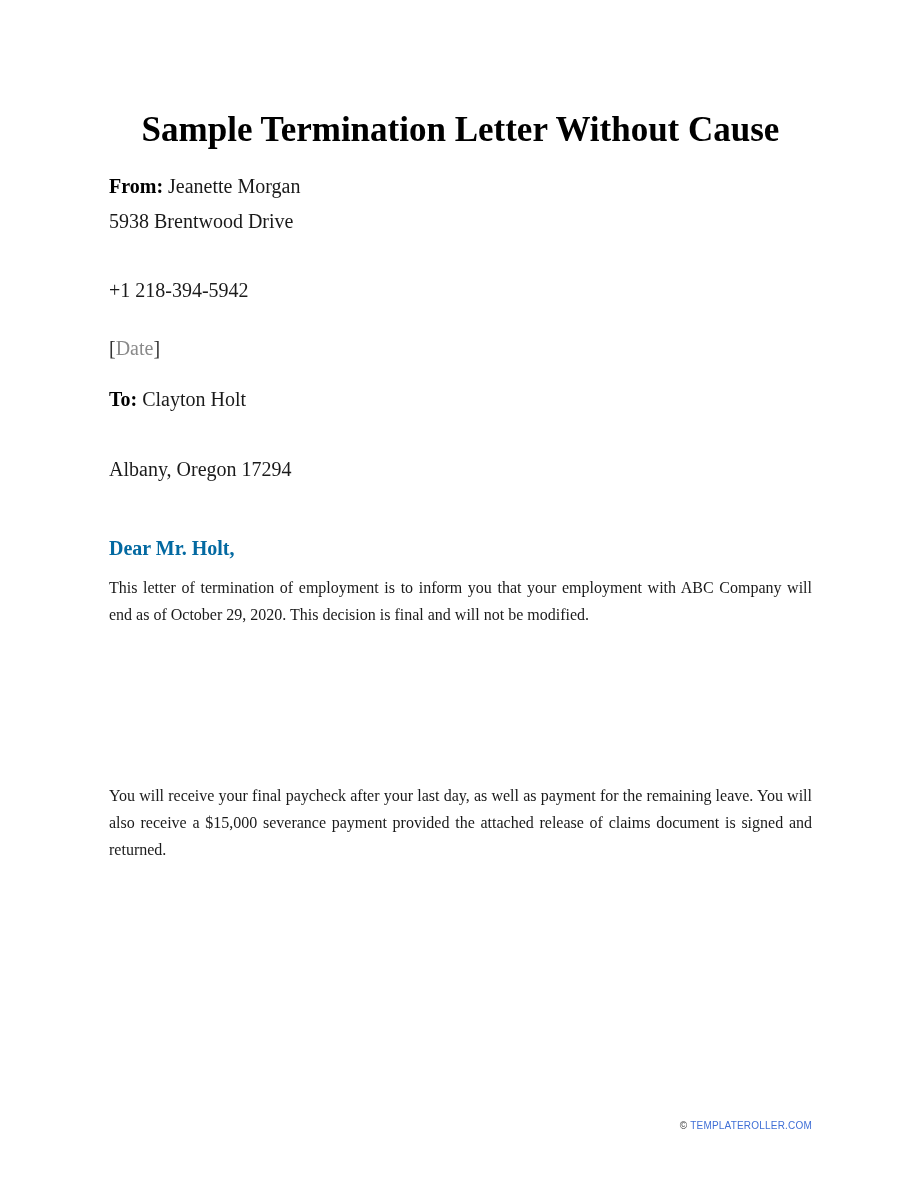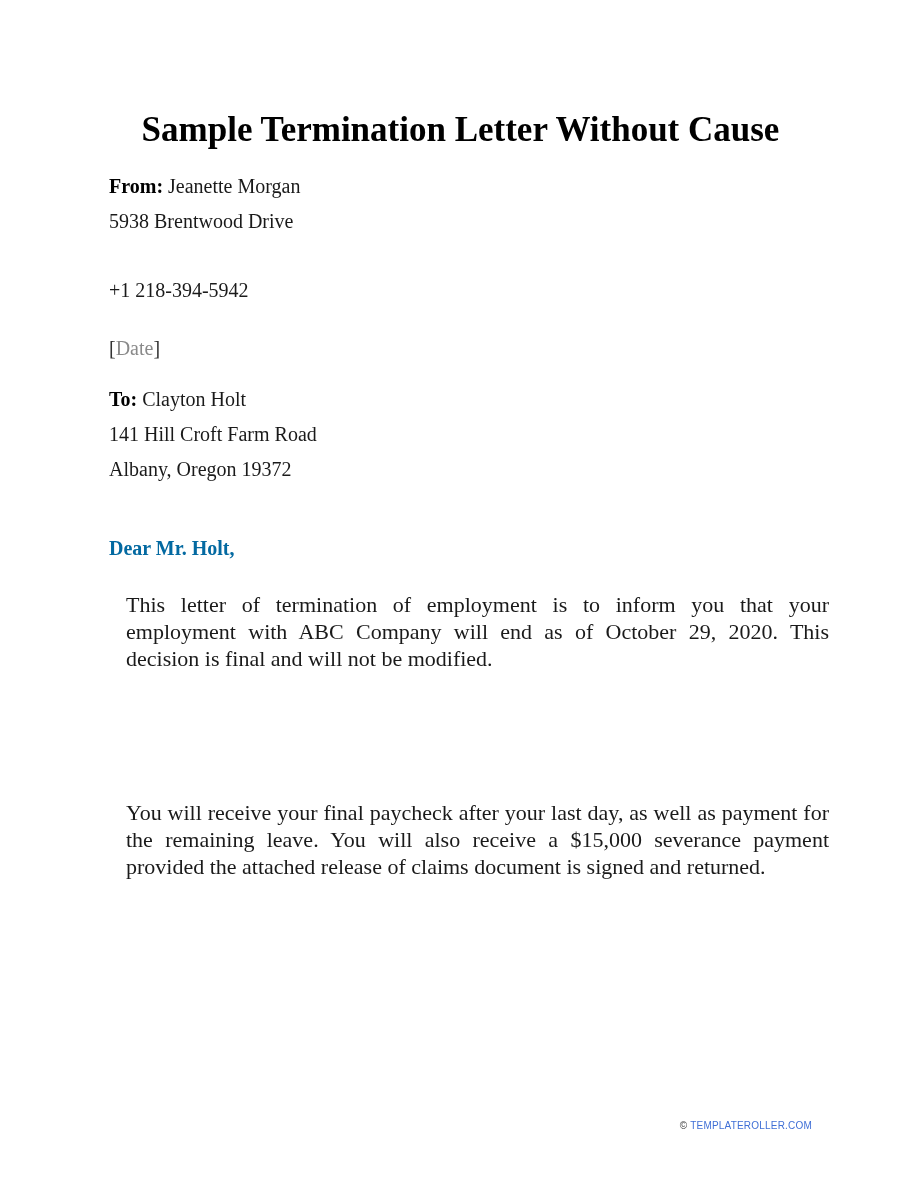--- a/index.html
+++ b/index.html
@@ -15,22 +15,22 @@
     }
     .line {
       position: absolute; left: 109px; font-size: 20px; line-height: 24px;
       white-space: nowrap;
     }
     .line b { font-weight: bold; color: #000; }
     .date-bracket { color: #333; }
     .date-ph { color: #8a8a8a; }
     .para {
       position: absolute; left: 109px; width: 703px;
-      font-size: 22px; line-height: 27px; text-align: justify;
-      margin: 17px;
+      font-size: 16px; line-height: 27px; text-align: justify;
+      margin: 0;
     }
     .salutation { font-weight: bold; color: #0369a1; }
     .footer {
       position: absolute; right: 109px; top: 1120px;
       font-family: "Liberation Sans", sans-serif; font-size: 10px;
       color: #3f6fd6; letter-spacing: 0.2px;
     }
     .footer .copy { color: #3a3a3a; }
   </style>
 </head>
@@ -47,22 +47,21 @@
   <div class="line" style="top:278px;">+1 218-394-5942</div>
 
   <div class="line" style="top:336px;">
     <span class="date-bracket">[</span><span class="date-ph">Date</span><span class="date-bracket">]</span>
   </div>
 
   <div class="line" style="top:387px;">
     <b>To:</b>
     <span>Clayton Holt</span>
   </div>
-  <div class="line" style="top:422px;">141 Hill Croft Farm Road</div>
-  <div class="line" style="top:457px;">Albany, Oregon 19372</div>
+  <div class="line" style="top:457px;">Albany, Oregon 17294</div>
 
   <div class="line salutation" style="top:536px;">Dear Mr. Holt,</div>
 
   <p class="para" style="top:574px;">This letter of termination of employment is to inform you that your employment with ABC Company will end as of October 29, 2020. This decision is final and will not be modified.</p>
   <p class="para" style="top:782px;">You will receive your final paycheck after your last day, as well as payment for the remaining leave. You will also receive a $15,000 severance payment provided the attached release of claims document is signed and returned.</p>
 
   <div class="footer">
     <span class="copy">©</span>
     <span>TEMPLATEROLLER.COM</span>
   </div>

